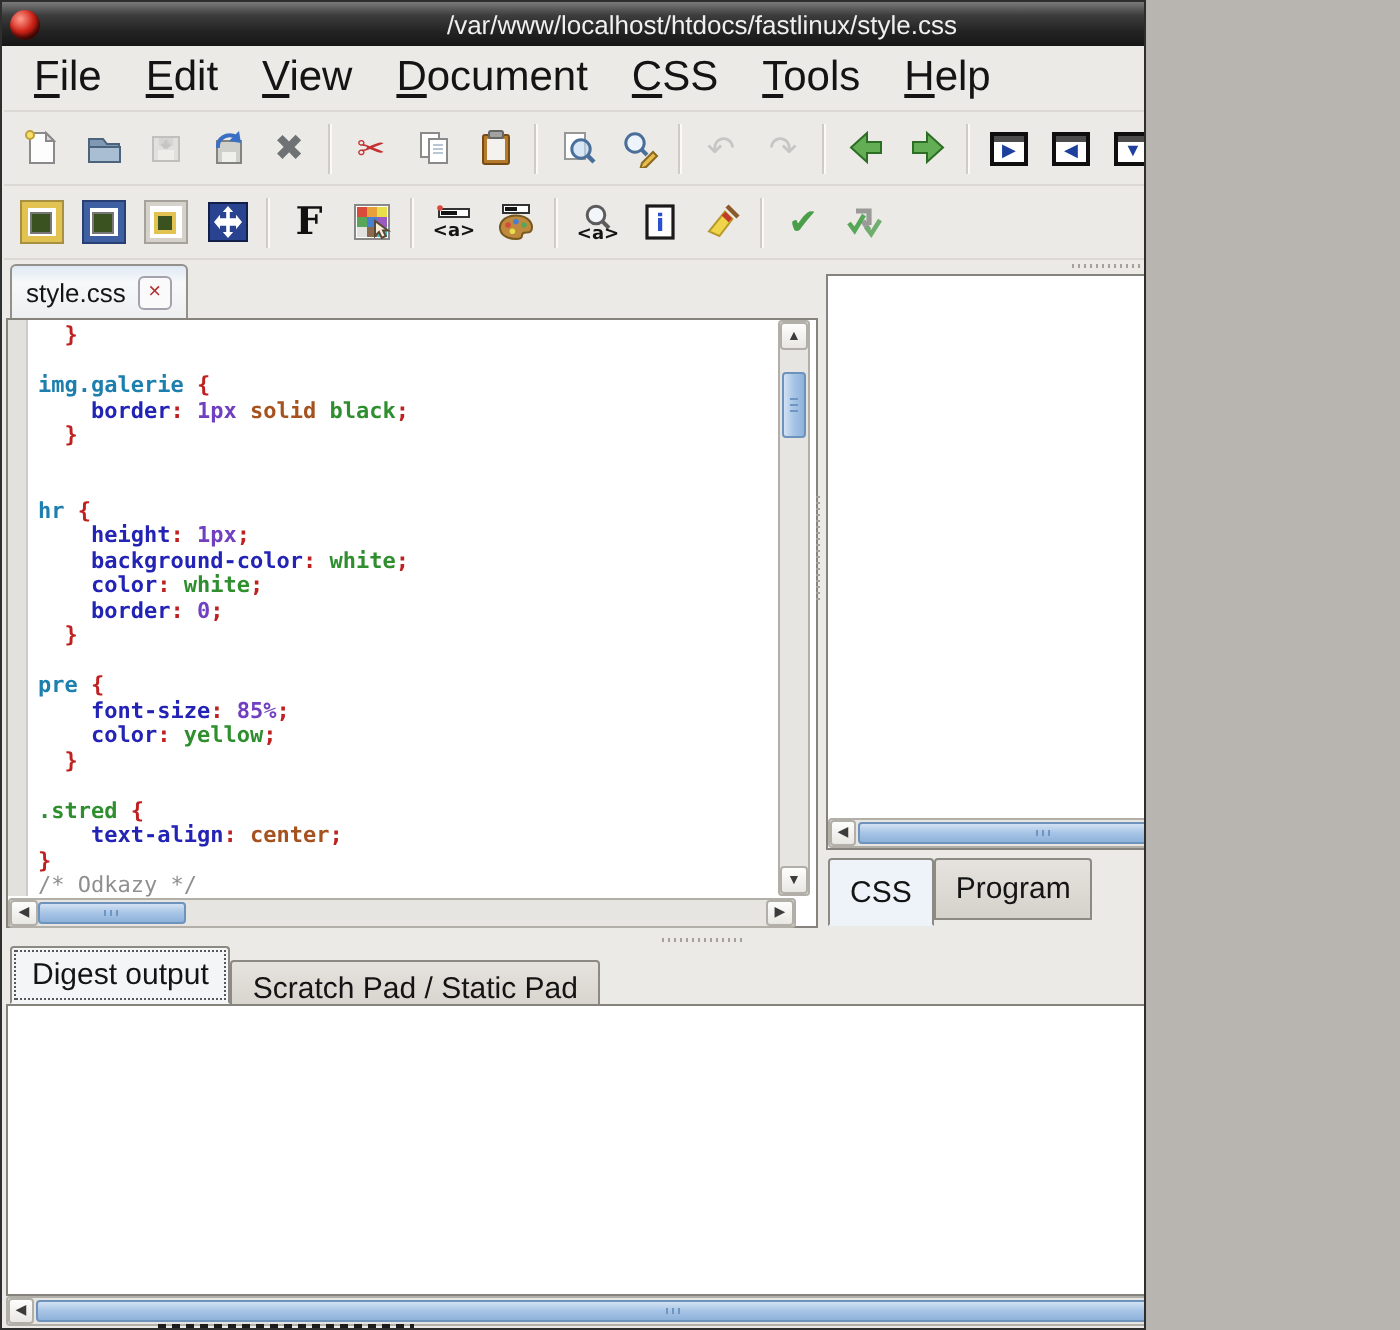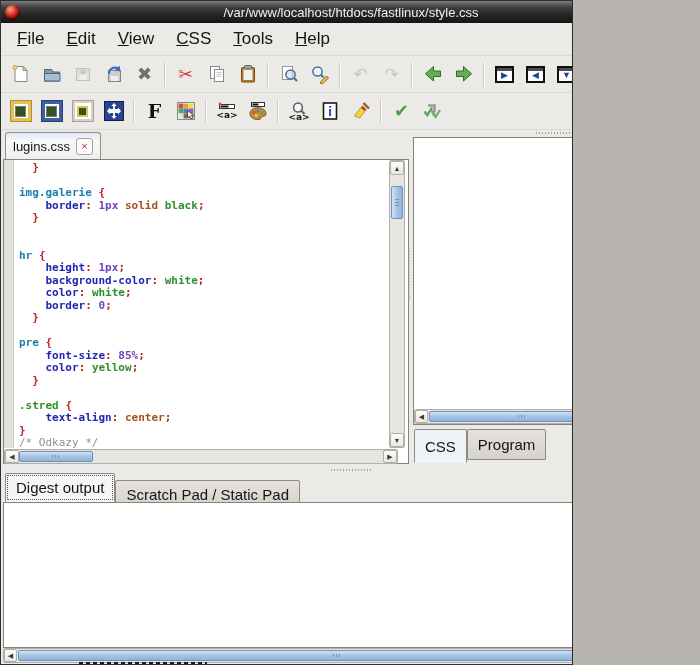--- a/index.html
+++ b/index.html
@@ -12,21 +12,21 @@
     display:flex;align-items:center;}
   .ws-icon{width:15px;height:15px;margin-left:4px;border-radius:50%;
     background:radial-gradient(circle at 35% 30%,#ff9d8d 0,#cf2318 45%,#5e0803 90%);
     box-shadow:inset -1px -2px 2px rgba(0,0,0,.6);}
   .title{position:absolute;left:0;right:0;text-align:center;color:#f0f0f0;font-size:13px;}
   .winctl{position:absolute;right:6px;top:0;height:22px;display:flex;align-items:center;gap:10px;}
   .wbtn{color:#e8e8e8;font-size:10px;line-height:10px;cursor:default;}
   
   .menubar{position:absolute;left:1px;top:22px;width:698px;height:33px;display:flex;align-items:center;
     background:#ECEAE6;border-bottom:1px solid #dcd9d4;padding-left:4px;box-sizing:border-box;}
-  .menu-item{font-size:17px;color:#141414;padding:5px 11px;}
+  .menu-item{font-size:21px;color:#141414;padding:5px 11px;}
   .menu-item u{text-decoration:underline;}
   
   .toolbar{position:absolute;left:1px;width:698px;height:37px;display:flex;align-items:center;
     background:#ECEAE6;border-bottom:1px solid #dcd9d4;padding-left:3px;box-sizing:border-box;}
   .tbtn{width:31px;height:31px;display:flex;align-items:center;justify-content:center;border-radius:3px;}
   .tbtn.disabled{filter:grayscale(1) opacity(.45);}
   .tsep{width:0;height:25px;border-left:1px solid #cfccc6;border-right:1px solid #fbfaf8;margin:0 4px;}
   .gly{font-size:17px;line-height:17px;}
   
   .ptog{width:19px;height:17px;box-sizing:border-box;border:2px solid #0f0f0f;background:#fff;
@@ -119,20 +119,21 @@
         <span class="wbtn">–</span>
         <span class="wbtn" style="font-size: 9px;">□</span>
         <span class="wbtn">×</span>
       </span>
   </div>
 
   <div class="menubar" id="menubar">
       <span class="menu-item"><u>F</u>ile</span>
       <span class="menu-item"><u>E</u>dit</span>
       <span class="menu-item"><u>V</u>iew</span>
+      <span class="menu-item"><u>D</u>ocument</span>
       <span class="menu-item"><u>C</u>SS</span>
       <span class="menu-item"><u>T</u>ools</span>
       <span class="menu-item"><u>H</u>elp</span>
     </div>
 
   <div class="toolbar" id="toolbar-main" style="top:55px">
       <span class="tbtn">
         <svg width="20" height="20">
           <path d="M4 2.5h8l4 4v11H4z" fill="#fdfdfd" stroke="#8a8a8a"></path>
           <path d="M12 2.5l4 4h-4z" fill="#dcdcdc" stroke="#8a8a8a"></path>
@@ -337,21 +338,21 @@
           <path d="M6 4.5h6.5v7" stroke="#9a9a98" stroke-width="2.6" fill="none"></path>
           <path d="M9.5 9.5l3 4.5" stroke="#9a9a98" stroke-width="2.6"></path>
           <path d="M2.5 10.5l2.8 3.8L10 6.5" stroke="#58a758" stroke-width="2.3" fill="none"></path>
           <path d="M11 12.5l2.6 3.5 4.4-7" stroke="#6fae6f" stroke-width="2.3" fill="none"></path>
         </svg>
       </span>
     </div>
 
   <div class="etabs">
     <div class="etab">
-      <span>lugins.css</span>
+      <span>style.css</span>
       <span class="etab-close">×</span>
     </div>
   </div>
 
   <div class="eframe"></div>
   <div class="emargin"></div>
   <pre id="code"><div class="cl"><span class="tk-pu">  }</span></div><div class="cl">&nbsp;</div><div class="cl"><span class="tk-el">img.galerie</span><span class="tk-pl"> </span><span class="tk-pu">{</span></div><div class="cl"><span class="tk-pl">    </span><span class="tk-prop">border</span><span class="tk-pu">:</span><span class="tk-pl"> </span><span class="tk-num">1px</span><span class="tk-pl"> </span><span class="tk-kw">solid</span><span class="tk-pl"> </span><span class="tk-colv">black</span><span class="tk-pu">;</span></div><div class="cl"><span class="tk-pu">  }</span></div><div class="cl">&nbsp;</div><div class="cl">&nbsp;</div><div class="cl"><span class="tk-el">hr</span><span class="tk-pl"> </span><span class="tk-pu">{</span></div><div class="cl"><span class="tk-pl">    </span><span class="tk-prop">height</span><span class="tk-pu">:</span><span class="tk-pl"> </span><span class="tk-num">1px</span><span class="tk-pu">;</span></div><div class="cl"><span class="tk-pl">    </span><span class="tk-prop">background-color</span><span class="tk-pu">:</span><span class="tk-pl"> </span><span class="tk-colv">white</span><span class="tk-pu">;</span></div><div class="cl"><span class="tk-pl">    </span><span class="tk-prop">color</span><span class="tk-pu">:</span><span class="tk-pl"> </span><span class="tk-colv">white</span><span class="tk-pu">;</span></div><div class="cl"><span class="tk-pl">    </span><span class="tk-prop">border</span><span class="tk-pu">:</span><span class="tk-pl"> </span><span class="tk-num">0</span><span class="tk-pu">;</span></div><div class="cl"><span class="tk-pu">  }</span></div><div class="cl">&nbsp;</div><div class="cl"><span class="tk-el">pre</span><span class="tk-pl"> </span><span class="tk-pu">{</span></div><div class="cl"><span class="tk-pl">    </span><span class="tk-prop">font-size</span><span class="tk-pu">:</span><span class="tk-pl"> </span><span class="tk-num">85%</span><span class="tk-pu">;</span></div><div class="cl"><span class="tk-pl">    </span><span class="tk-prop">color</span><span class="tk-pu">:</span><span class="tk-pl"> </span><span class="tk-colv">yellow</span><span class="tk-pu">;</span></div><div class="cl"><span class="tk-pu">  }</span></div><div class="cl">&nbsp;</div><div class="cl"><span class="tk-cls">.stred</span><span class="tk-pl"> </span><span class="tk-pu">{</span></div><div class="cl"><span class="tk-pl">    </span><span class="tk-prop">text-align</span><span class="tk-pu">:</span><span class="tk-pl"> </span><span class="tk-kw">center</span><span class="tk-pu">;</span></div><div class="cl"><span class="tk-pu">}</span></div><div class="cl"><span class="tk-cm">/* Odkazy */</span></div></pre>
 
   <div class="sb" style="left:388px;top:159px;width:16px;height:288px">
     <div class="sb-btn" style="left:0;top:0;right:0;height:14px">▲</div>

